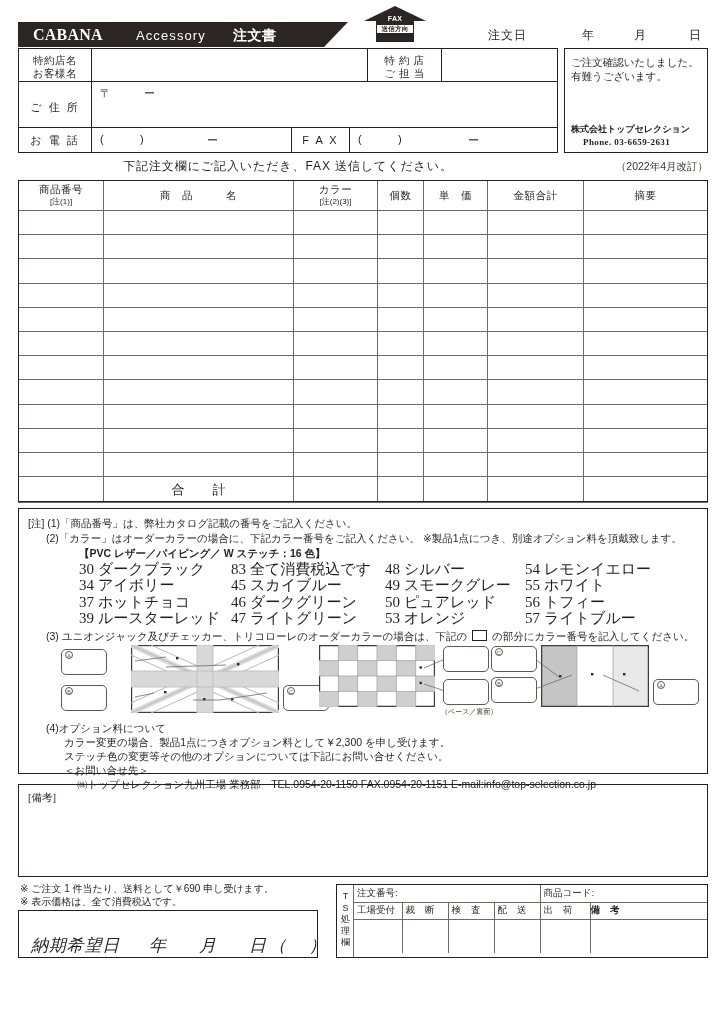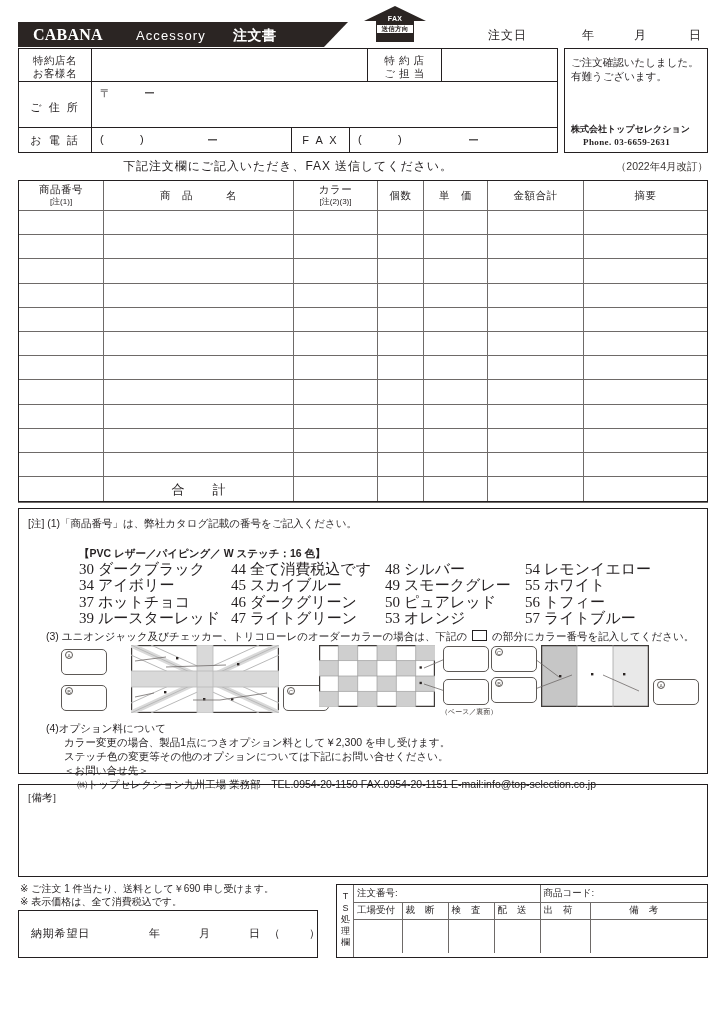--- a/index.html
+++ b/index.html
@@ -197,21 +197,21 @@
   .bnote {
     position: absolute; left: 20px; font-size: 10px; line-height: 13px;
   }
   .bn1 { top: 882px; }
   .bn2 { top: 895px; }
 
   .deliv {
     position: absolute; left: 18px; top: 910px; width: 300px; height: 48px;
     border: 1.3px solid #231f20;
   }
-  .deliv .d { position: absolute; top: 15px; font-size: 11px; letter-spacing: .8px; }
+  .deliv .d { position: absolute; top: 23px; font-size: 17px; letter-spacing: .8px; font-style: italic; }
   .deliv .d0 { left: 12px; }
   .deliv .d1 { left: 130px; }
   .deliv .d2 { left: 180px; }
   .deliv .d3 { left: 230px; }
   .deliv .d4 { left: 250px; }
   .deliv .d5 { left: 290px; }
 
   
   .tswrap {
     position: absolute; left: 336px; top: 884px; width: 372px; height: 74px;
@@ -227,21 +227,21 @@
   }
   .tstbl {
     position: absolute; left: 17px; top: 0; width: 353px;
     border-collapse: collapse; table-layout: fixed;
   }
   .tstbl td {
     border: 1px solid #6e6a68; padding: 0 0 0 3px;
     font-size: 9.5px; height: 17px; vertical-align: middle;
   }
   .tstbl td.sp { letter-spacing: 10px; }
-  .tstbl td.ct { text-align: center; padding: 0; }
+  .tstbl td.ct { text-align: left; padding: 0; font-weight: bold; }
   .tstbl tr.blank td { height: 34px; }
   .tstbl td.nb-l { border-left: none; }
   .tstbl td.nb-t { border-top: none; }
   .tstbl td.nb-r { border-right: none; }
   .tstbl td.nb-b { border-bottom: none; }
 
   
   .footer {
     position: absolute; left: 0; top: 968px; width: 724px; height: 56px;
     background: #e8e8e8;
@@ -484,31 +484,32 @@
       </tr>
     </tfoot>
   </table>
   <div class="otbl-outer"></div>
 
   <div class="notes">
     <div class="n-line n1">
       <span>[注]</span>
       <span>(1)「商品番号」は、弊社カタログ記載の番号をご記入ください。</span>
     </div>
+    <div class="n-line n2">(2)「カラー」はオーダーカラーの場合に、下記カラー番号をご記入ください。 ※製品1点につき、別途オプション料を頂戴致します。</div>
     <div class="n-line n-pvc">【PVC レザー／パイピング／ W ステッチ：16 色】</div>
 
     <div class="colorgrid">
       <div class="col cg0" id="cgc0">
           <div class="row"><span class="num">30</span><span>ダークブラック</span></div>
           <div class="row"><span class="num">34</span><span>アイボリー</span></div>
           <div class="row"><span class="num">37</span><span>ホットチョコ</span></div>
           <div class="row"><span class="num">39</span><span>ルースターレッド</span></div>
         </div>
       <div class="col cg1" id="cgc1">
-          <div class="row"><span class="num">44</span><span>全て消費税込です</span></div>
+          <div class="row"><span class="num">83</span><span>全て消費税込です</span></div>
           <div class="row"><span class="num">45</span><span>スカイブルー</span></div>
           <div class="row"><span class="num">46</span><span>ダークグリーン</span></div>
           <div class="row"><span class="num">47</span><span>ライトグリーン</span></div>
         </div>
       <div class="col cg2" id="cgc2">
           <div class="row"><span class="num">48</span><span>シルバー</span></div>
           <div class="row"><span class="num">49</span><span>スモークグレー</span></div>
           <div class="row"><span class="num">50</span><span>ピュアレッド</span></div>
           <div class="row"><span class="num">53</span><span>オレンジ</span></div>
         </div>

